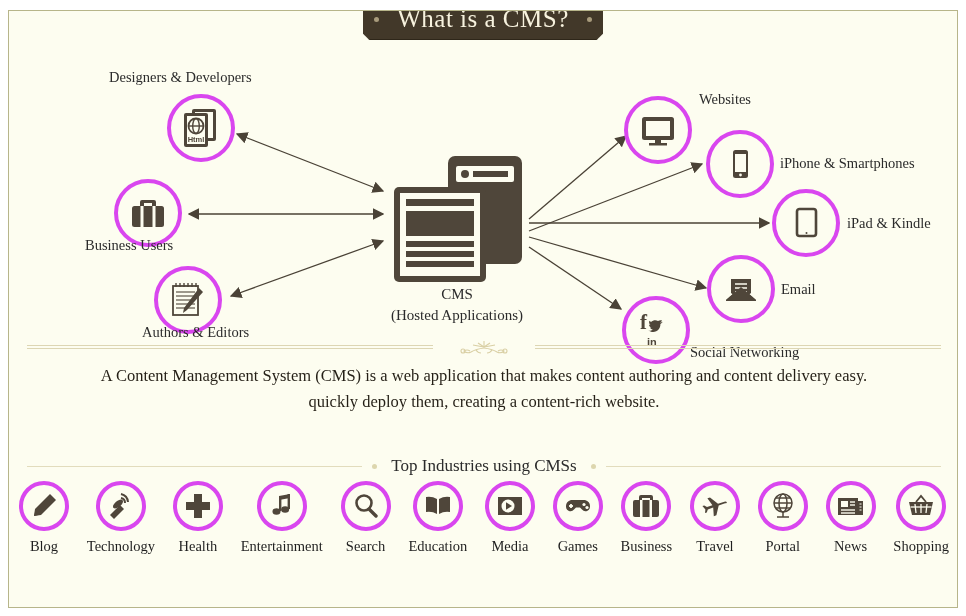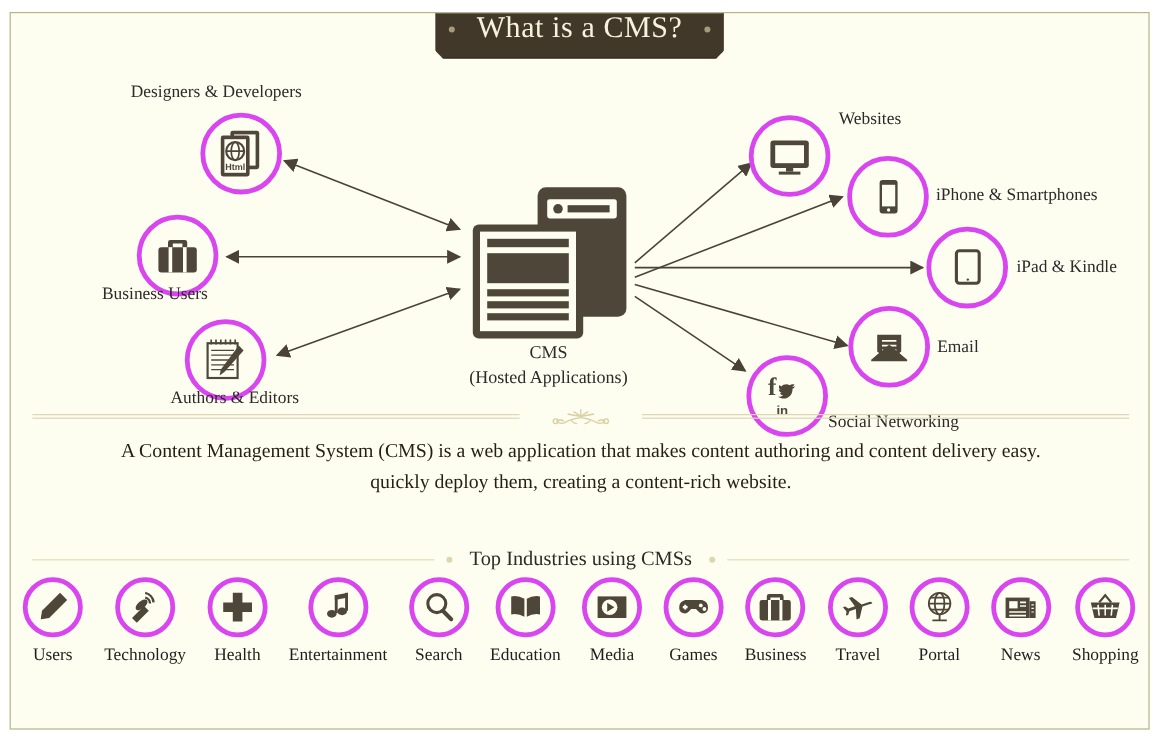--- a/index.html
+++ b/index.html
@@ -19,21 +19,21 @@
   }
   
   .banner-wrap{
     position:absolute; left:0; top:-12px; width:100%; height:48px;
     display:flex; justify-content:center;
   }
   .banner{
     position:relative;
     background:#423829;
     color:#f7f2de;
-    height:49px;
+    height:40px;
     padding:0 34px;
     display:flex; align-items:center; justify-content:center;
     font-size:25px; letter-spacing:.5px;
     border-radius:7px;
     box-shadow:0 1px 0 #2e2619;
   }
   .banner:before,.banner:after{
     content:""; position:absolute; top:50%;
     width:5px;height:5px;border-radius:50%;
     background:#a89b7c; margin-top:-2px;
@@ -299,21 +299,21 @@
 
   <div class="industries">
 
     <div class="ind">
       <div class="circ">
         <svg width="30" height="30" viewBox="0 0 30 30">
           <path d="M21 3 l6 6 l-15 15 l-7 1 l1 -7 z" class="ico"></path>
           <path d="M5 25 l1 -4 l3 3 z" class="ico"></path>
         </svg>
       </div>
-      <span class="name">Users</span>
+      <span class="name">Blog</span>
     </div>
 
     <div class="ind">
       <div class="circ">
         <svg width="30" height="30" viewBox="0 0 30 30">
           <path d="M4 24 l10 -10 l4 4 l-10 10 z" class="ico"></path>
           <ellipse cx="12" cy="13" rx="6" ry="3" class="ico" transform="rotate(-40 12 13)"></ellipse>
           <g class="ico-s" stroke-width="2" fill="none">
             <path d="M19 12 a5 5 0 0 0 -4 -5"></path>
             <path d="M22 11 a9 9 0 0 0 -7 -8"></path>

